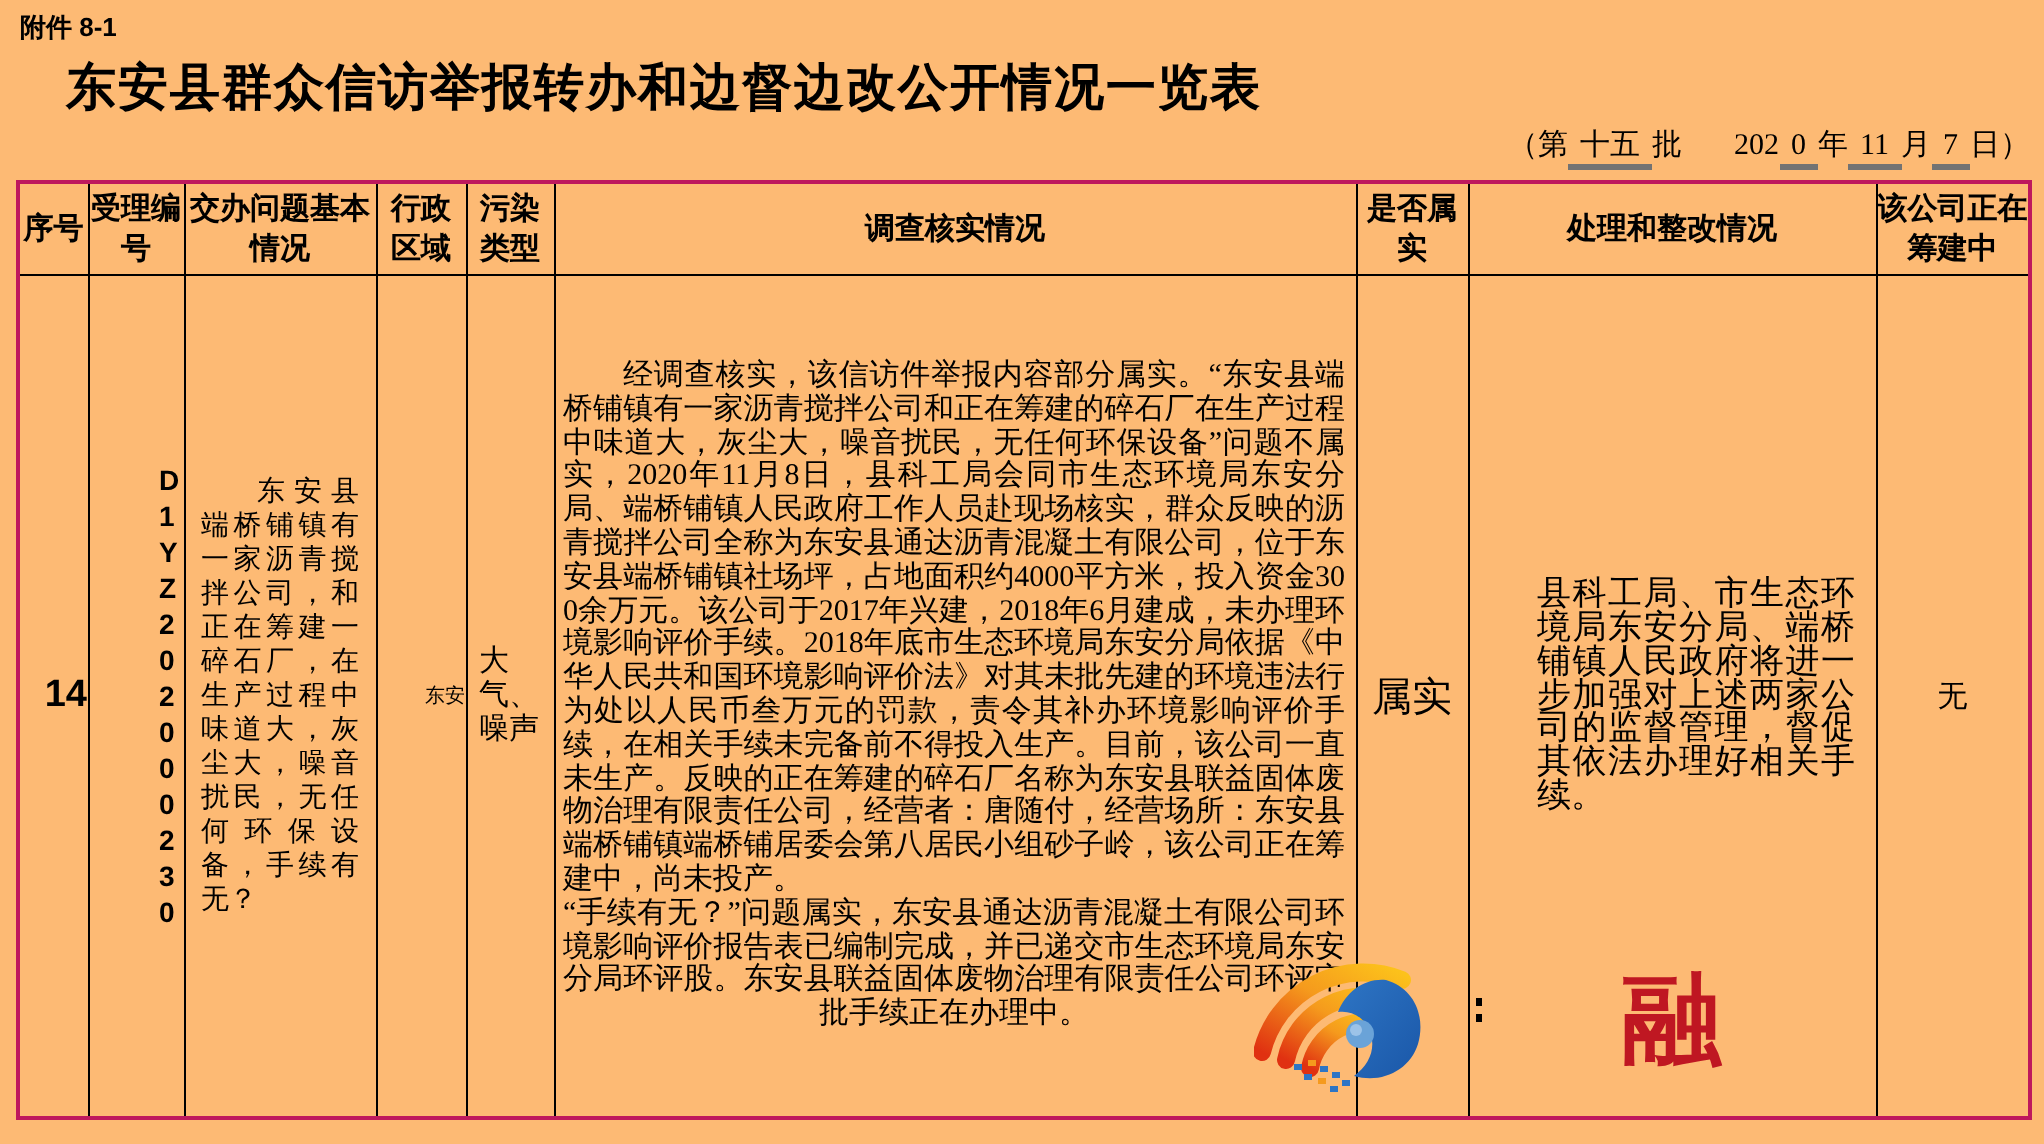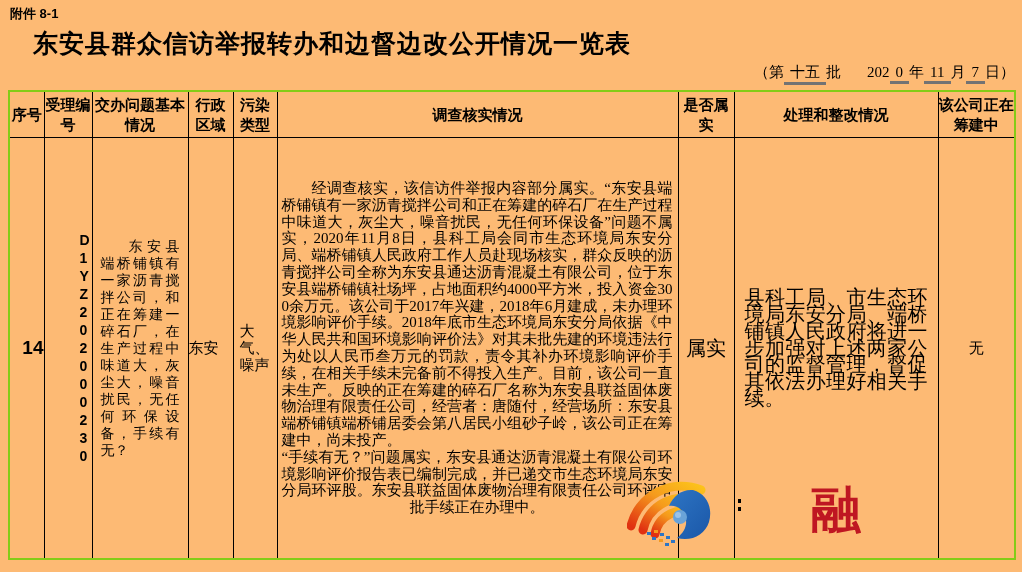--- a/index.html
+++ b/index.html
@@ -31,21 +31,21 @@
     display:inline-block;
     border-bottom:3px solid #737373;
     padding:0 6px;
     text-align:right;
   }
   .subtitle .gap{display:inline-block;width:26px;}
   table.main{
     position:absolute;left:8px;top:90px;
     width:1006px;height:470px;
     border-collapse:collapse;table-layout:fixed;
-    border:2px solid #84cc16;
+    border:2px solid #be185d;
     padding-left:35px;
   }
   table.main th, table.main td{
     border:1px solid #000;
     vertical-align:middle;
     padding:0;
     overflow:hidden;
   }
   table.main th{
     font-family:"Liberation Sans", sans-serif;
@@ -60,38 +60,39 @@
     font-family:"Liberation Sans", sans-serif;
     font-weight:bold;font-size:14px;letter-spacing:1px;
     word-break:break-all;line-height:18px;
     padding:0 3px;text-align:left;margin-left:32px;
   }
   td.c-problem div{
     font-size:14px;line-height:17px;
     text-align:justify;text-indent:2em;
     padding:0 8px;word-break:break-all;
   }
-  td.c-region{font-size:15px;text-align:left;}
+  td.c-region{font-size:10px;text-align:right;}
   td.c-pollution div{
     font-size:15px;line-height:17px;text-align:left;
     padding:0 6px;word-break:break-all;
   }
   td.c-invest{vertical-align:middle;}
   td.c-invest .inner{padding:0 5px 0 4px;}
   td.c-invest p{
     margin:0;font-size:15px;line-height:16.8px;
     text-align:justify;word-break:break-all;
   }
   td.c-invest p.p1{text-indent:2em;}
   td.c-invest p.p2{text-align-last:center;}
   td.c-verified{font-size:20px;text-align:center;}
   td.c-rect div{
-    font-size:20px;line-height:16.8px;
+    font-size:17px;line-height:16.8px;
     text-align:justify;word-break:break-all;
     padding:0 10px;
+    margin-left:24px;
   }
   td.c-resp{font-size:15px;text-align:center;}
   .media-logo{position:absolute;left:627px;top:480px;width:88px;height:70px;}
   .rong{
     position:absolute;left:805px;top:483px;
     width:62px;height:54px;
     font-family:"Liberation Serif", serif;
     font-weight:bold;font-size:50px;line-height:54px;
     text-align:center;
   }

